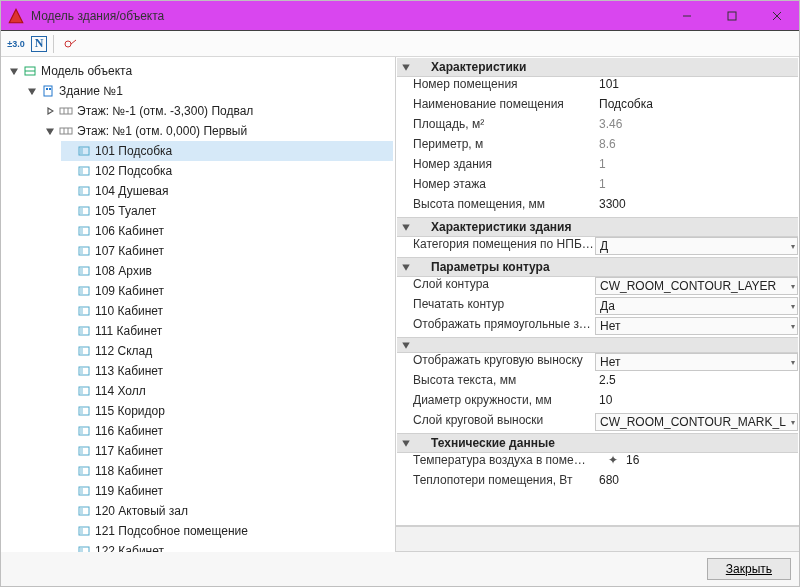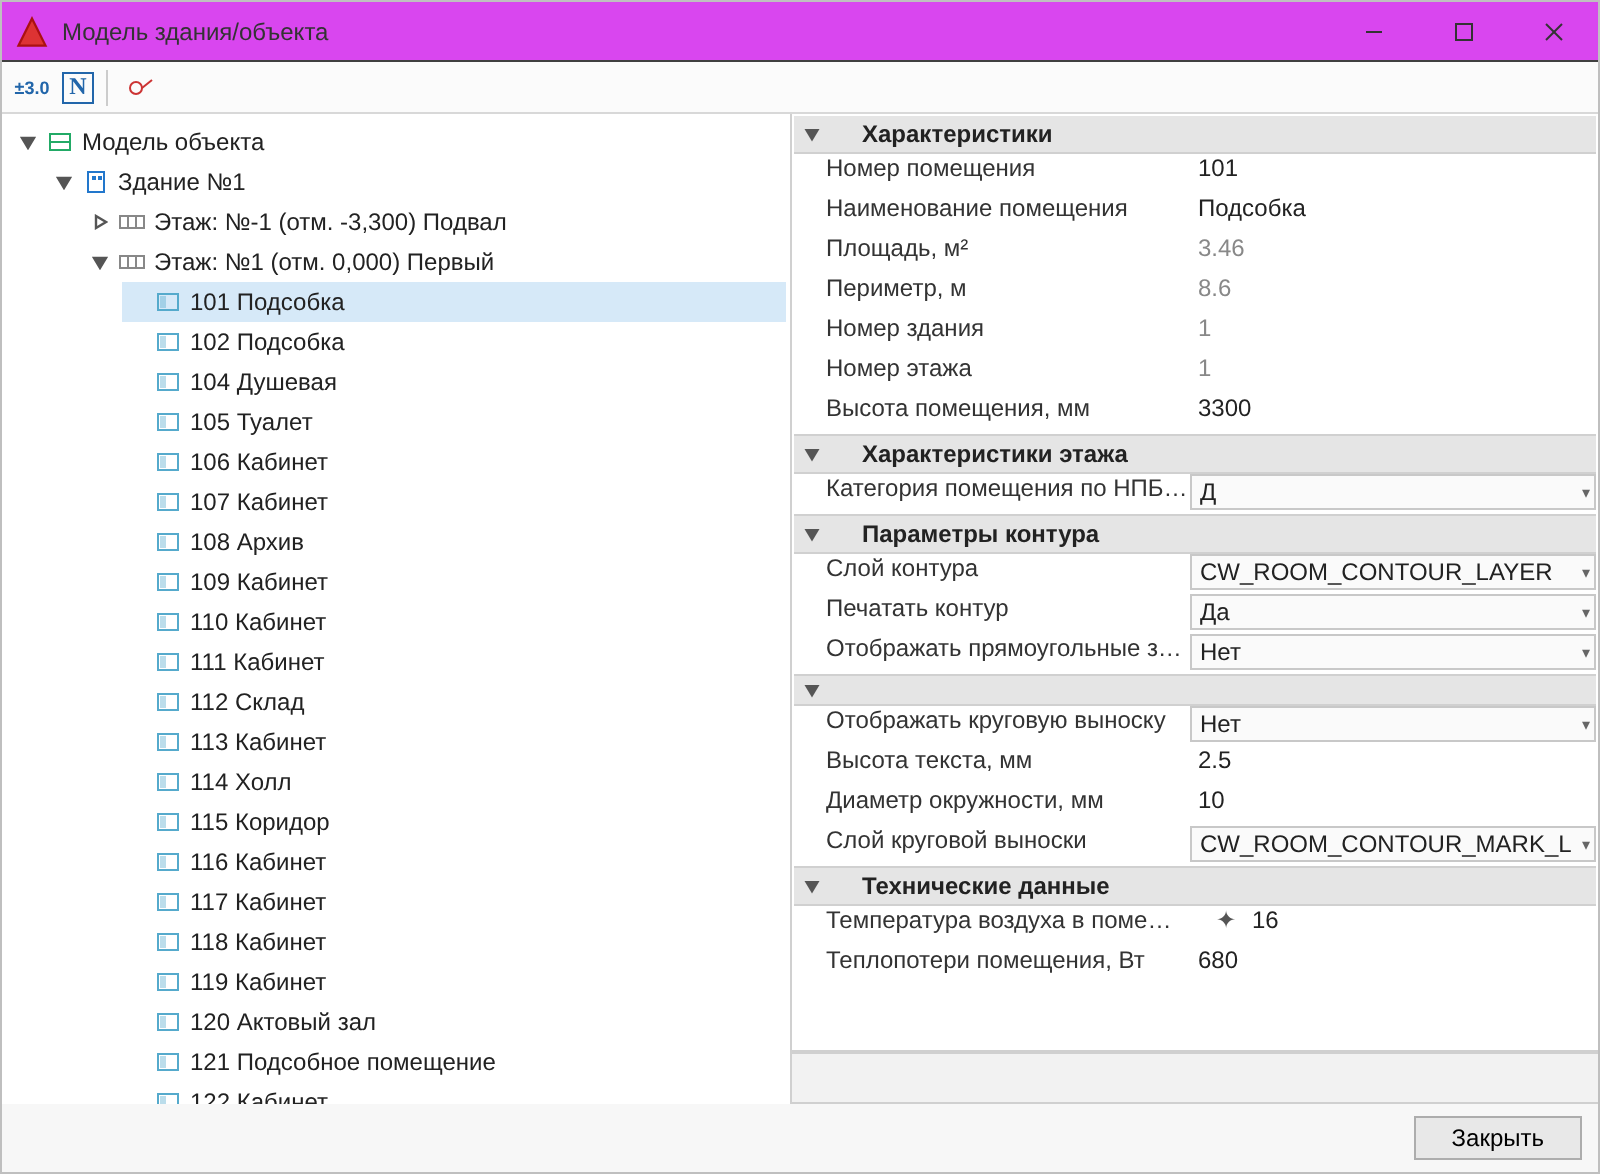--- a/index.html
+++ b/index.html
@@ -32,21 +32,21 @@
   .group-header .exp { width:10px; height:10px; display:flex; align-items:center; justify-content:center; }
   .row { display: flex; height: 20px; align-items: flex-start; }
   .row .label { flex: 0 0 198px; padding-left: 16px; color: #333; overflow:hidden; text-overflow:ellipsis; white-space:nowrap; }
   .row .val { flex: 1; padding-left: 4px; display:flex; align-items:center; }
   .row.readonly .val { color: #888; }
   .row .val.sel { border: 1px solid #c8c8c8; height: 18px; background:#fafafa; }
   .row .val.sel .dd { margin-left:auto; margin-right:2px; color:#666; font-size:8px; }
   .row .marker { margin-left:auto; margin-right:4px; color:#555; }
   .status-strip { height: 26px; background: #f2f2f2; border-top:1px solid #d0d0d0; border-bottom:1px solid #d0d0d0; }
   .footer { height: 34px; display: flex; align-items: center; justify-content: flex-end; padding-right: 8px; background:#f7f7f7; }
-  .footer button { height: 22px; padding: 0 18px; border: 1px solid #adadad; background: #e8e8e8; font-family: inherit; font-size: 12px; }
+  .footer button { height: 22px; padding: 0 18px; border: 1px solid #adadad; background: #e8e8e8; font-family: inherit; font-size: 12px; text-decoration: underline; }
 </style>
 </head>
 <body>
 
 <div class="window">
   <div class="titlebar">
     <span class="app-icon">
       <svg viewBox="0 0 16 16">
           <path d="M2 14 L8 2 L14 14 Z" fill="#d33" stroke="#a11"></path>
         </svg>
@@ -455,21 +455,21 @@
             <div class="label">Высота помещения, мм</div>
             <div class="val">3300</div>
           </div>
 
         <div class="group-header">
           <span class="exp">
               <svg viewBox="0 0 8 8">
                 <path d="M1 2 L7 2 L4 7 Z" fill="#555"></path>
               </svg>
             </span>
-          <span>Характеристики этажа</span>
+          <span>Характеристики здания</span>
         </div>
         <div class="row">
             <div class="label">Категория помещения по НПБ 105-03</div>
             <div class="val sel">
               <span>Д</span>
               <span class="dd">▾</span>
             </div>
           </div>
 
         <div class="group-header">

